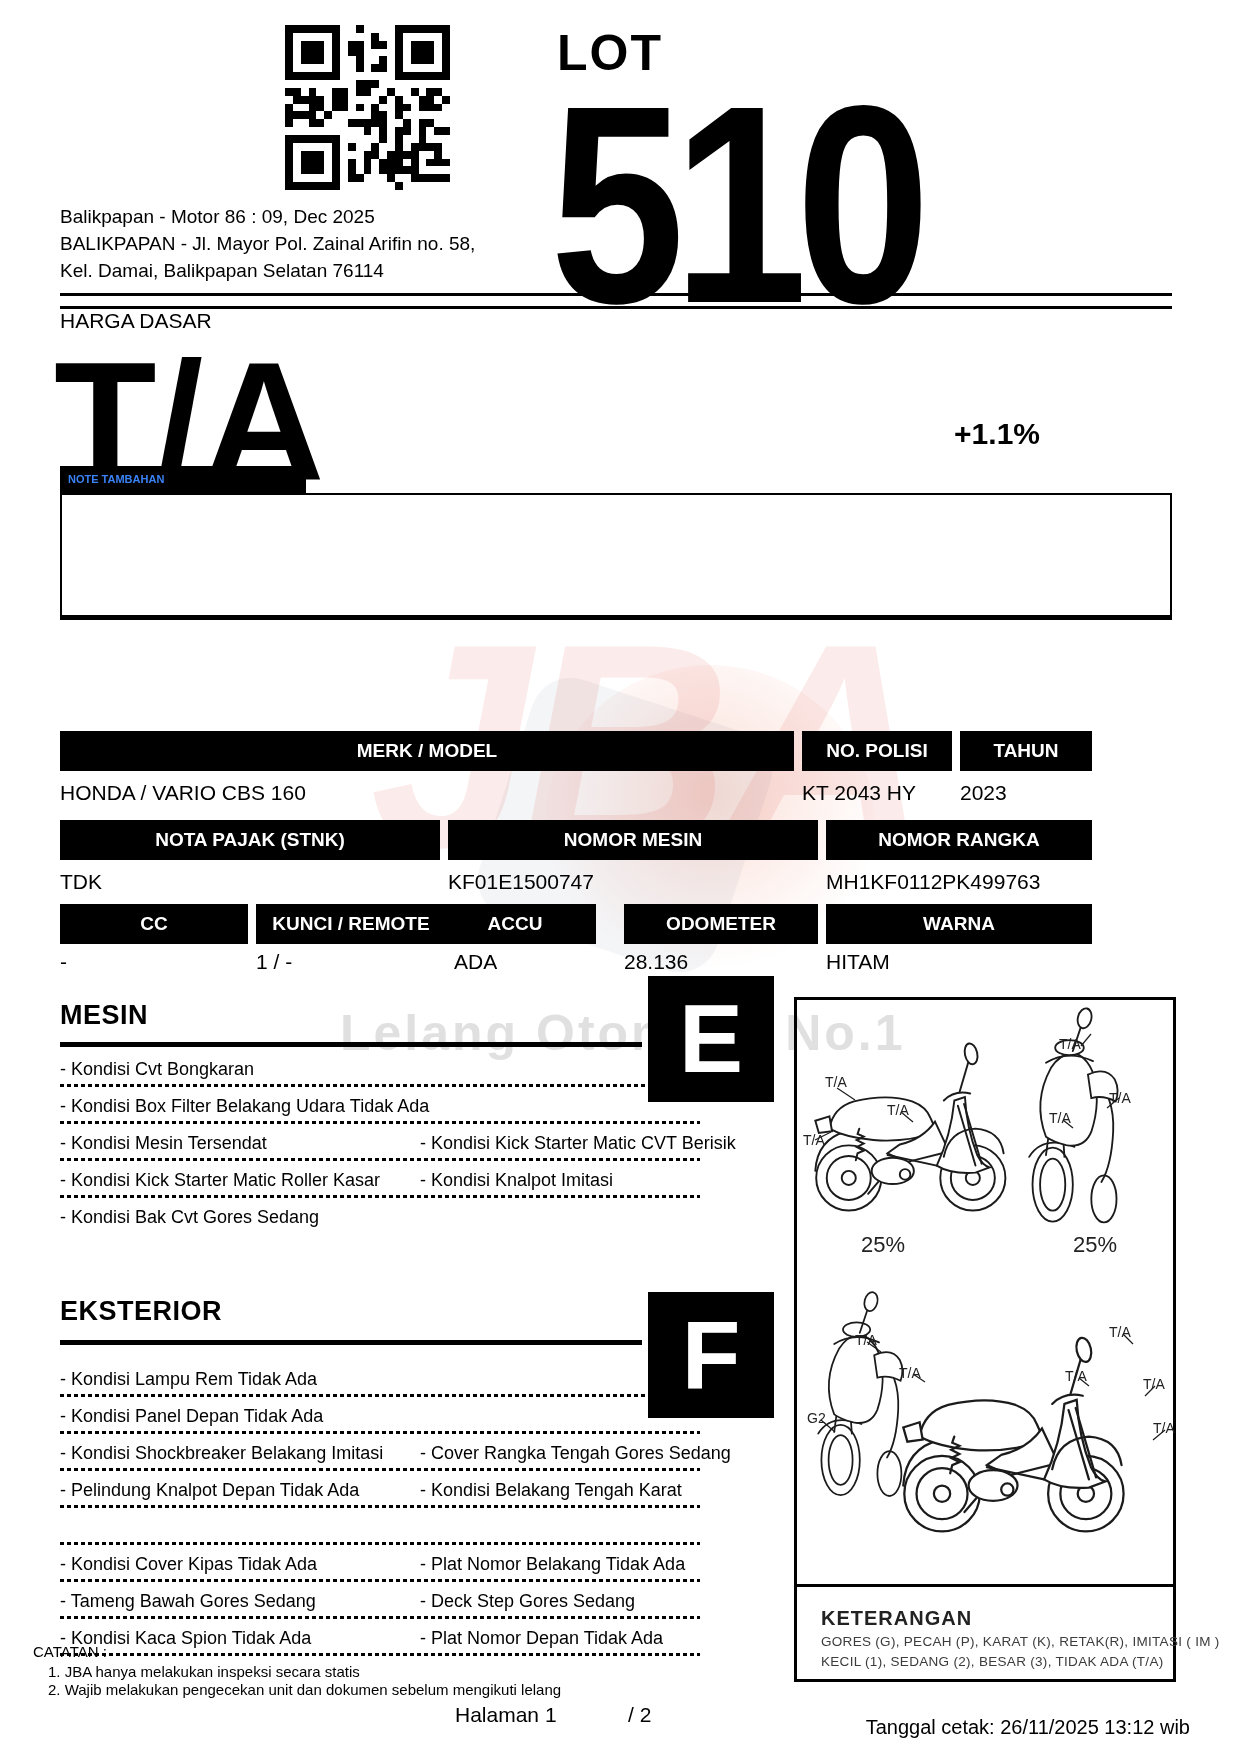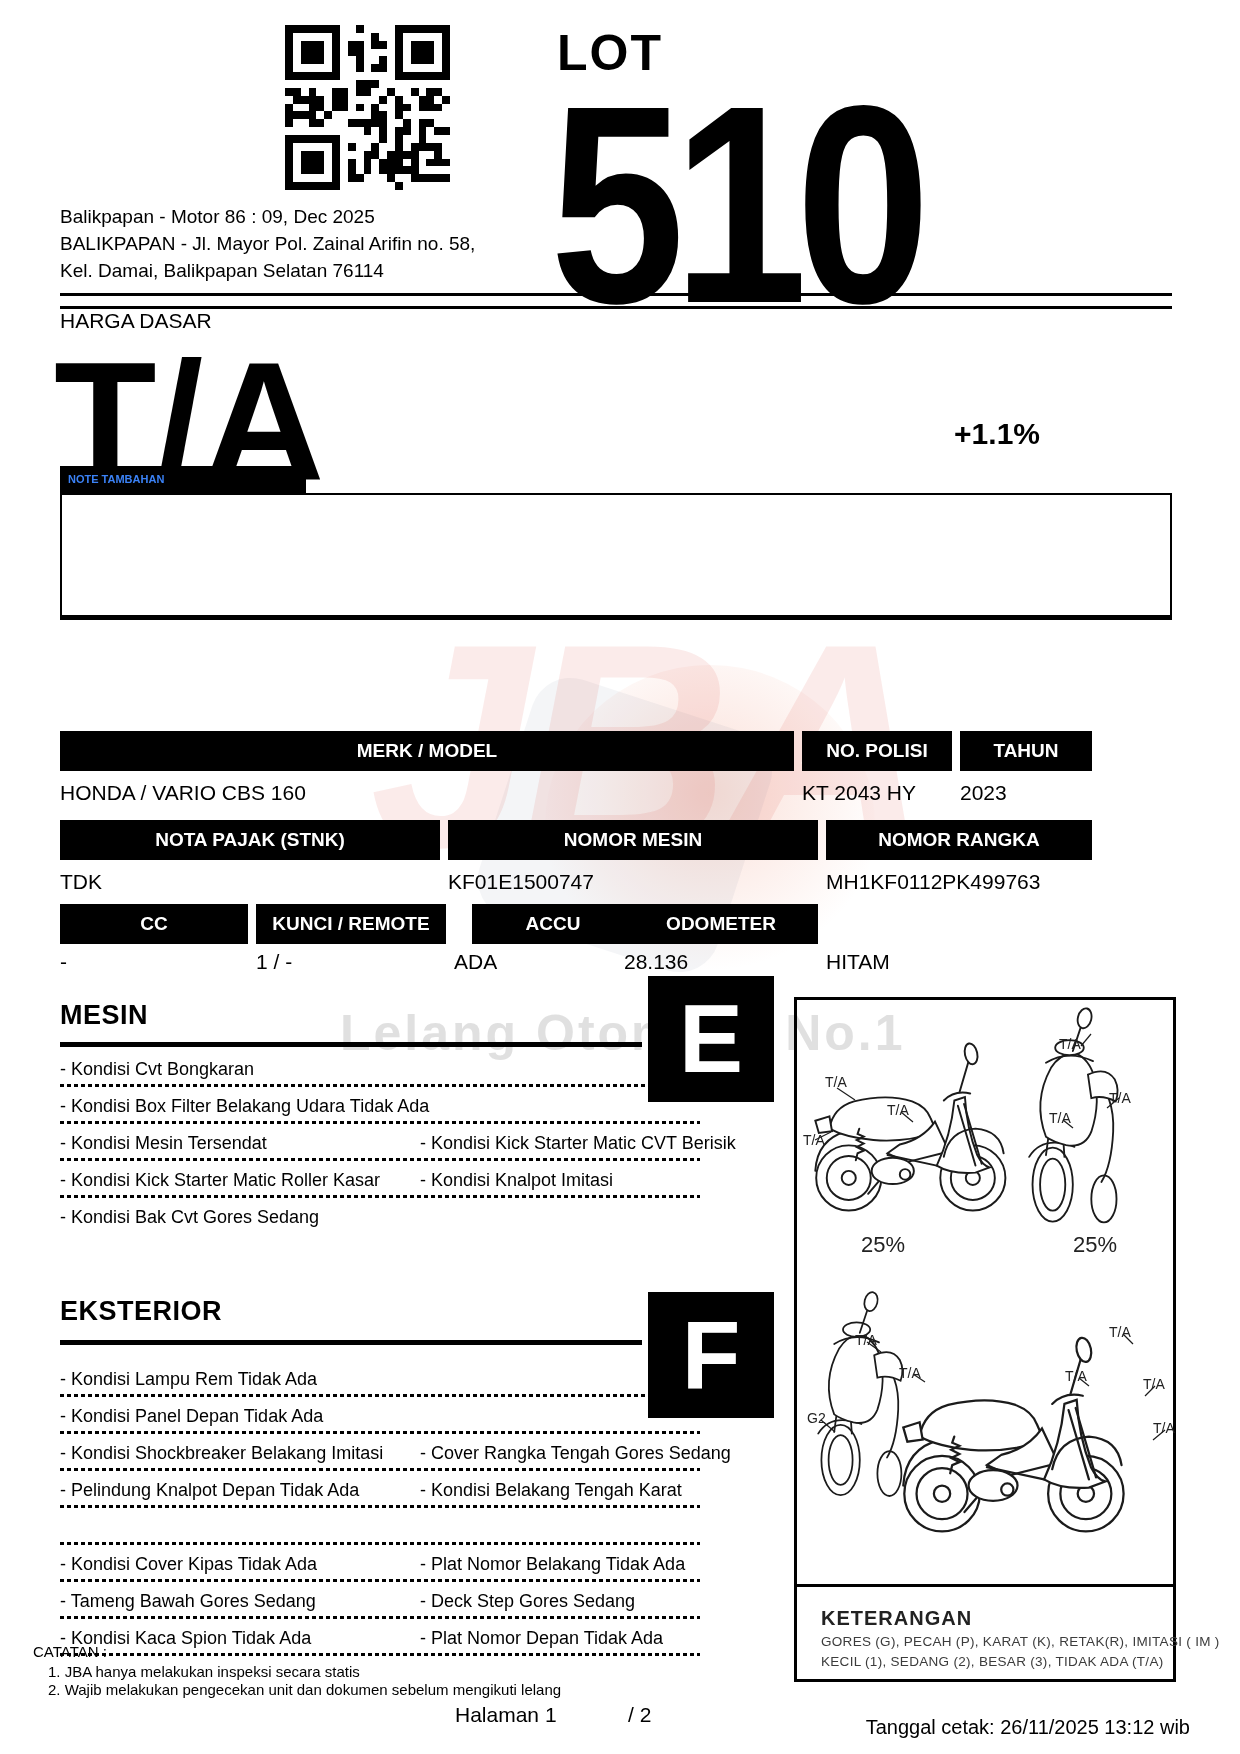--- a/index.html
+++ b/index.html
@@ -225,22 +225,23 @@
 
   <div class="th" style="left:448px;top:820px;width:370px">NOMOR MESIN</div>
   <div class="th" style="left:60px;top:820px;width:380px">NOTA PAJAK (STNK)</div>
   <div class="th" style="left:826px;top:820px;width:266px">NOMOR RANGKA</div>
   <div class="tv" style="left:60px;top:868px;width:380px">TDK</div>
   <div class="tv" style="left:448px;top:868px;width:370px">KF01E1500747</div>
   <div class="tv" style="left:826px;top:868px;width:266px">MH1KF0112PK499763</div>
 
   <div class="th" style="left:60px;top:904px;width:188px">CC</div>
   <div class="th" style="left:256px;top:904px;width:190px">KUNCI / REMOTE</div>
-  <div class="th" style="left:472px;top:904px;width:162px">ACCU</div>
+  <div class="th" style="left:434px;top:904px;width:162px">ACCU</div>
   <div class="th" style="left:624px;top:904px;width:194px">ODOMETER</div>
+  <div class="th" style="left:826px;top:904px;width:266px">WARNA</div>
   <div class="tv" style="left:60px;top:948px;width:188px">-</div>
   <div class="tv" style="left:256px;top:948px;width:190px">1 / -</div>
   <div class="tv" style="left:454px;top:948px;width:162px">ADA</div>
   <div class="tv" style="left:624px;top:948px;width:194px">28.136</div>
   <div class="tv" style="left:826px;top:948px;width:266px">HITAM</div>
 
   <div class="sec-title" style="top:1000px">MESIN</div>
   <div class="sec-rule" style="top:1042px"></div>
   <div class="grade" style="top:976px">E</div>
 

